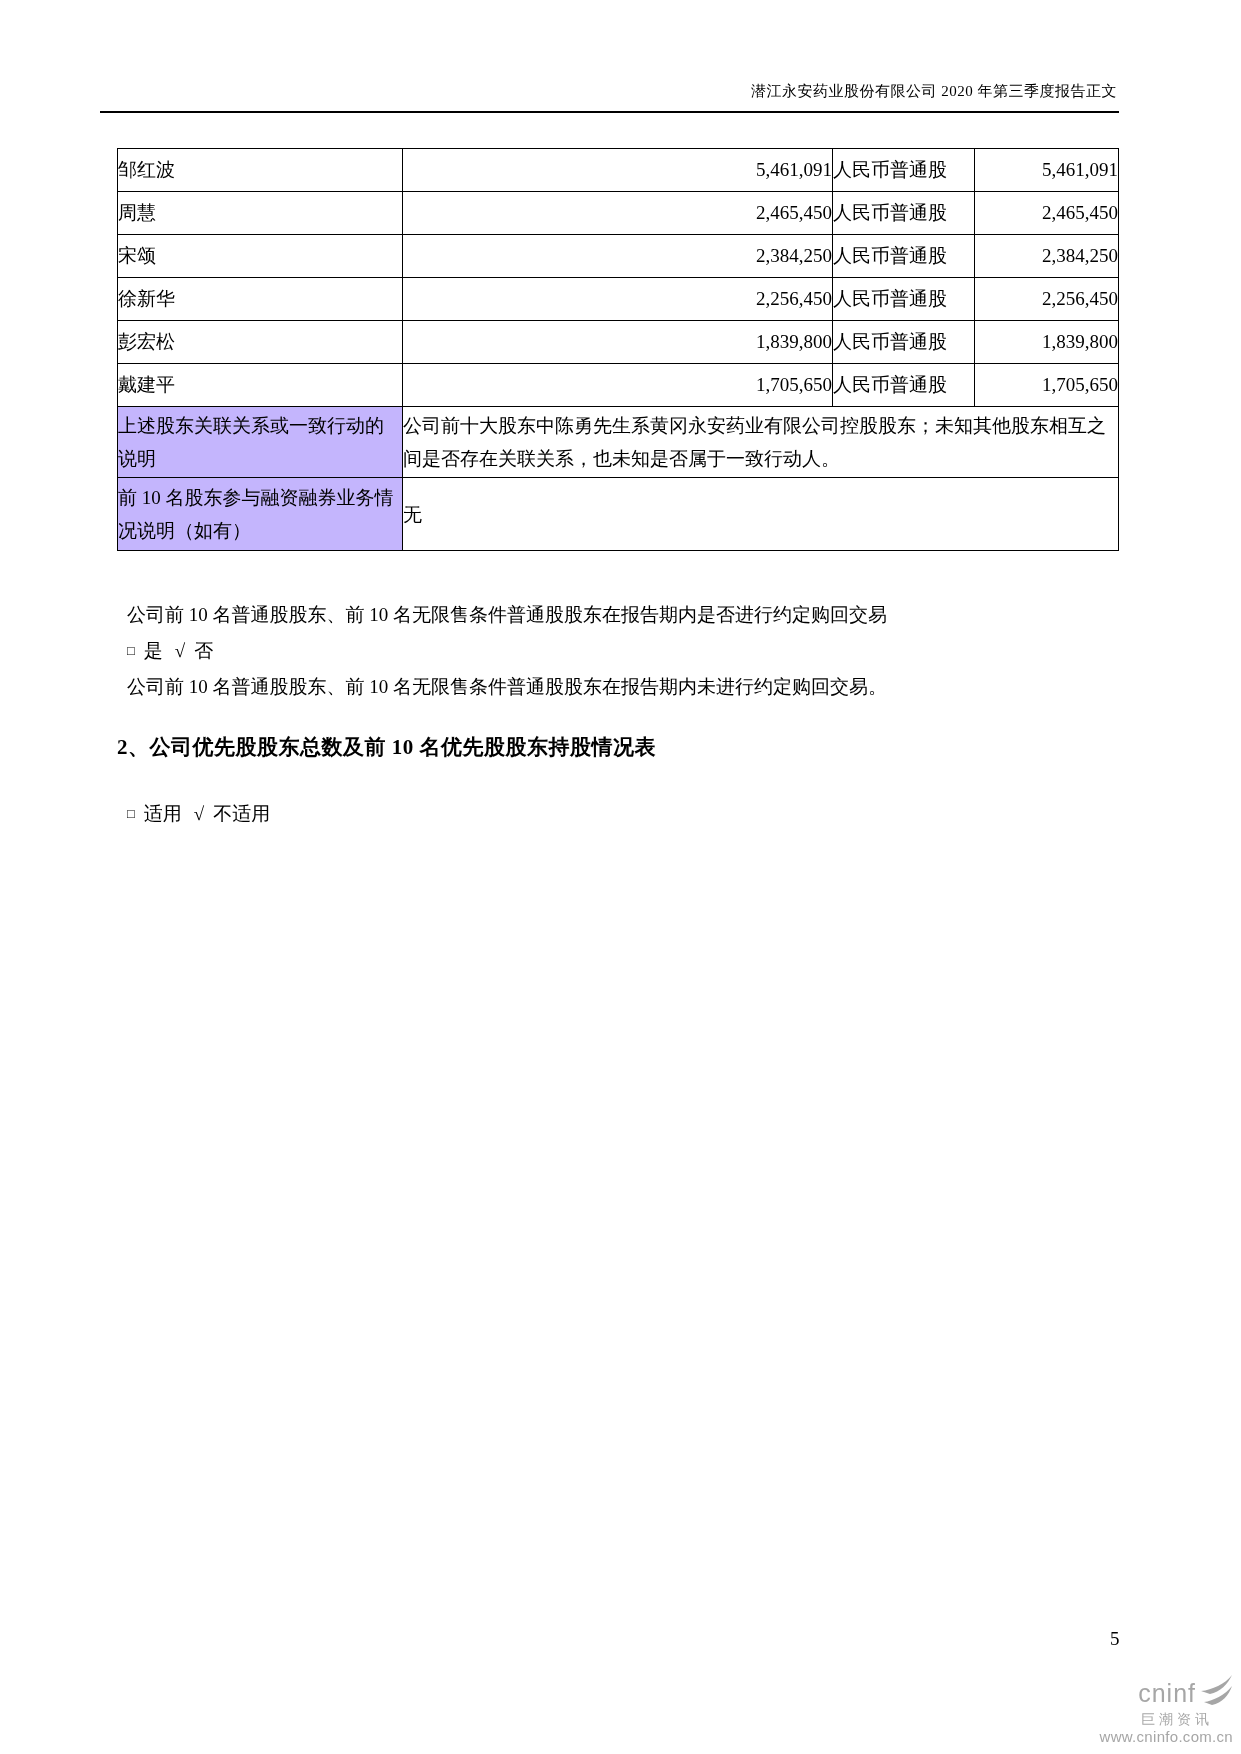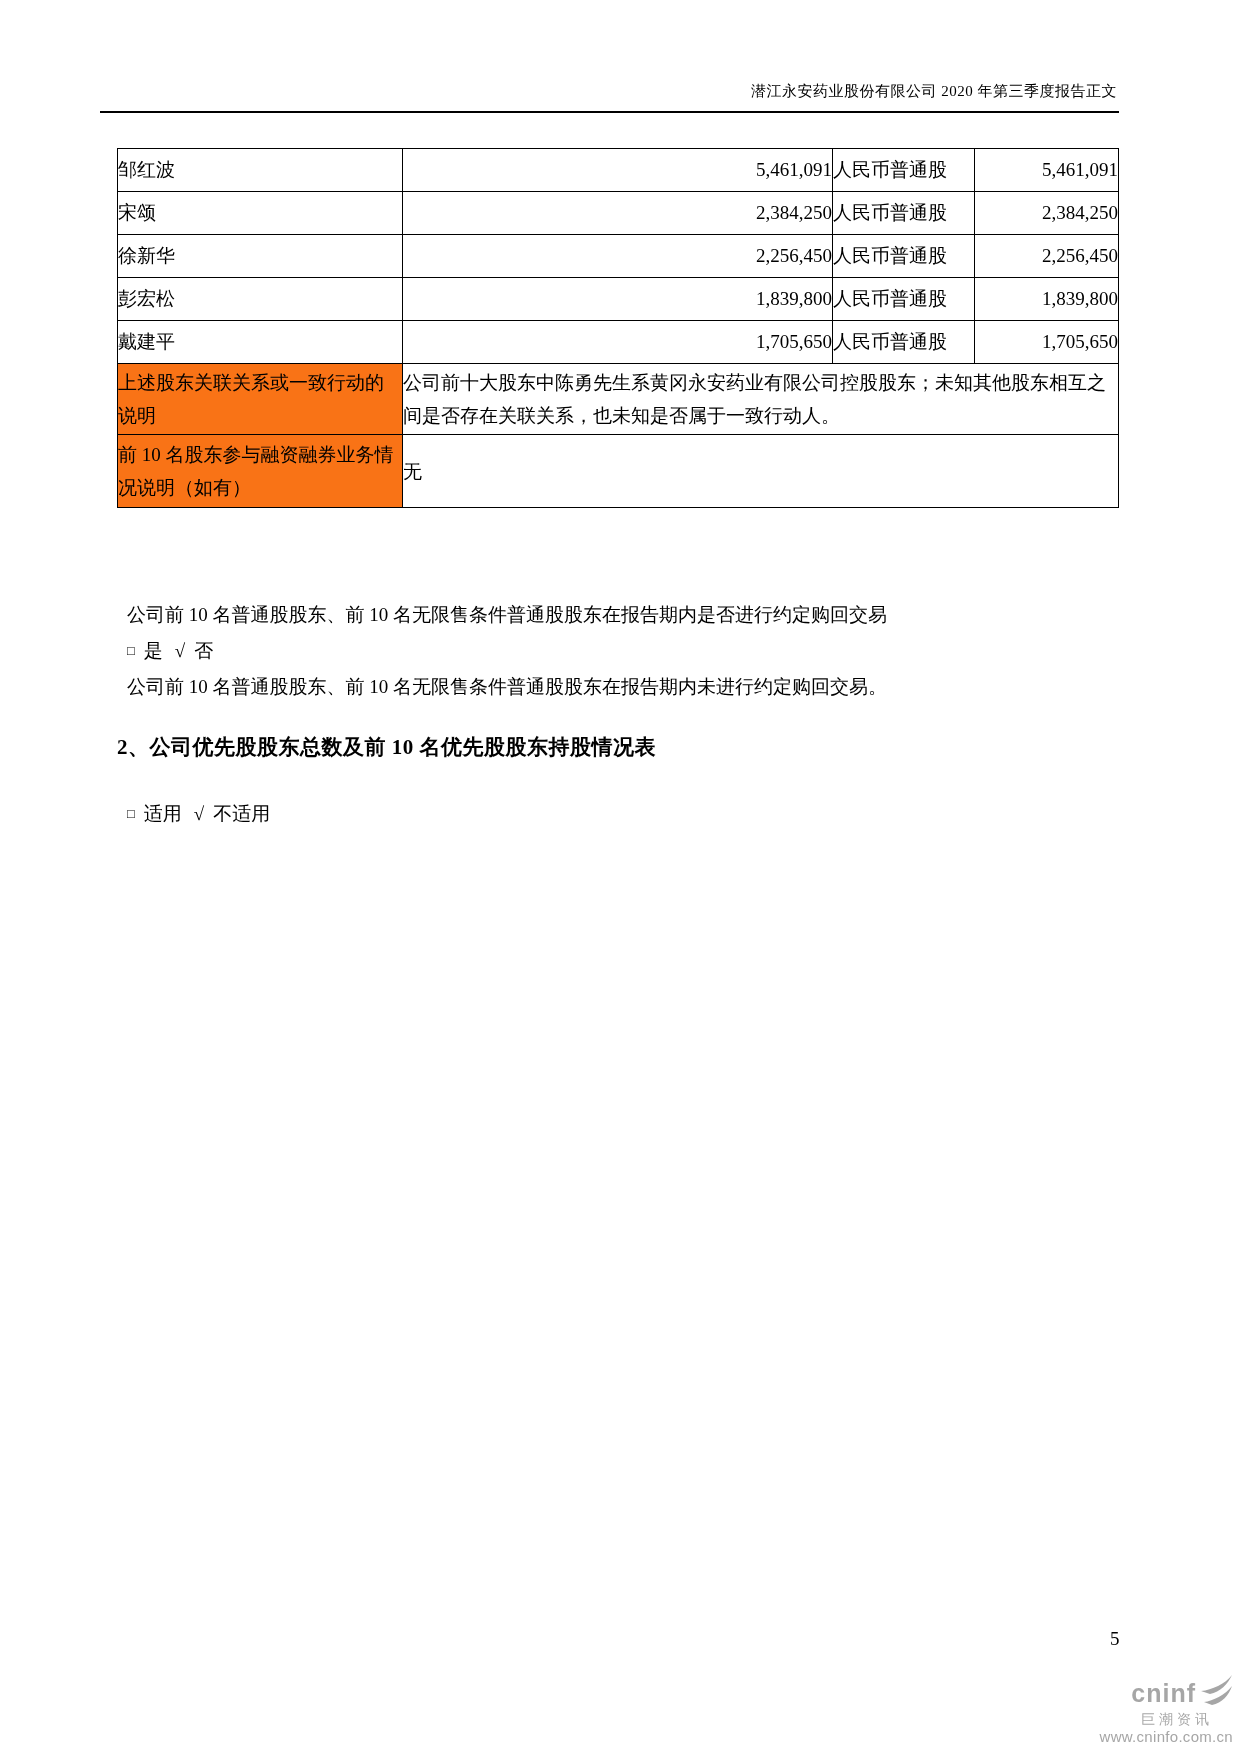--- a/index.html
+++ b/index.html
@@ -35,21 +35,21 @@
     padding:0; vertical-align:middle;
     overflow:hidden;
   }
   td.c-name { padding-left:7px; }
   td.c-num  { text-align:right; padding-right:4px; }
   td.c-type { padding-left:5px; }
   tr.r-data td { height:42px; }
   tr.r-note1 td { height:70px; }
   tr.r-note2 td { height:72px; }
   td.c-label {
-    background:#f97316;
+    background:#c4b5fd;
     padding:2px 6px 2px 7px;
     line-height:33px;
     vertical-align:middle;
   }
   td.c-noteval {
     padding:2px 8px 2px 7px;
     line-height:33px;
     vertical-align:middle;
   }
 
@@ -72,21 +72,21 @@
     position:absolute; left:1110px; top:1628px; font-size:19px;
   }
   .cninfo-logo {
     position:absolute; right:8px; top:1676px;
     color:#a6a6a6;
     font-family:"Liberation Sans","DejaVu Sans",sans-serif;
     text-align:right;
     line-height:1.1;
   }
   .logo-row1 { display:flex; align-items:center; justify-content:flex-end; }
-  .logo-word { font-size:25px; font-weight:bold; letter-spacing:1px; }
+  .logo-word { font-size:25px; font-weight:normal; letter-spacing:1px; }
   .logo-swoosh { margin-left:3px; position:relative; top:-1px; }
   .logo-cn { font-size:14px; letter-spacing:4px; margin:1px 20px 0 0; }
   .logo-url { font-size:15px; margin-top:2px; letter-spacing:0.3px; }
 </style>
 </head>
 <body>
 
 <div class="page">
 
   <div class="header-title">潜江永安药业股份有限公司 2020 年第三季度报告正文</div>
@@ -98,20 +98,26 @@
         <col style="width:430px">
         <col style="width:142px">
         <col style="width:144px">
     </colgroup>
     <tbody>
       <tr class="r-data">
         <td class="c-name">邹红波</td>
         <td class="c-num">5,461,091</td>
         <td class="c-type">人民币普通股</td>
         <td class="c-num">5,461,091</td>
+      </tr>
+      <tr class="r-data">
+        <td class="c-name">周慧</td>
+        <td class="c-num">2,465,450</td>
+        <td class="c-type">人民币普通股</td>
+        <td class="c-num">2,465,450</td>
       </tr>
       <tr class="r-data">
         <td class="c-name">宋颂</td>
         <td class="c-num">2,384,250</td>
         <td class="c-type">人民币普通股</td>
         <td class="c-num">2,384,250</td>
       </tr>
       <tr class="r-data">
         <td class="c-name">徐新华</td>
         <td class="c-num">2,256,450</td>

